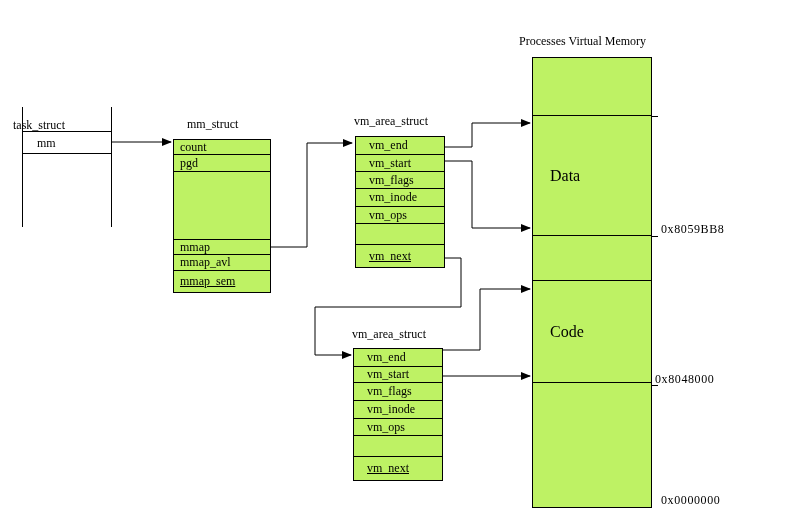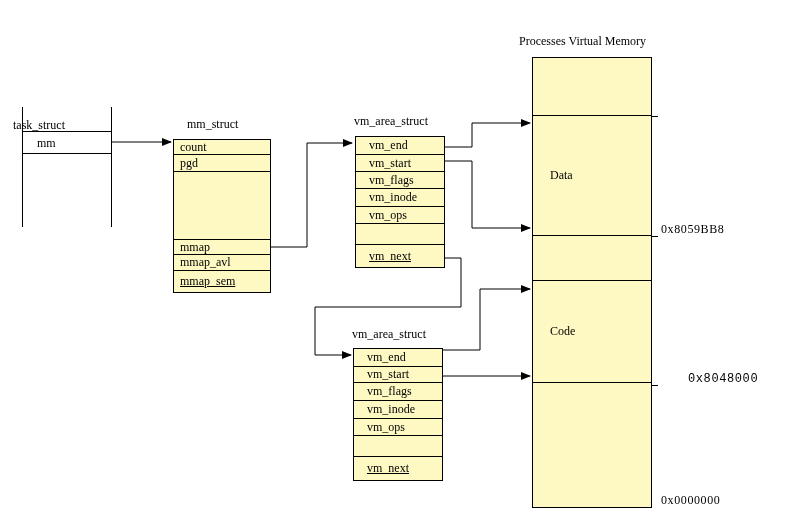--- a/index.html
+++ b/index.html
@@ -6,27 +6,27 @@
   #diagram{
     position:relative;
     width:797px;height:529px;
     background:#ffffff;
     font-family:"Liberation Serif", serif;
     color:#000;
     overflow:hidden;
   }
   .lbl{position:absolute;font-size:12px;line-height:14px;white-space:nowrap;text-align:center;}
   .addr{position:absolute;font-size:12px;letter-spacing:0.6px;white-space:nowrap;}
-  .box{position:absolute;border:1px solid #000;box-sizing:border-box;background:#fef9c3;display:flex;flex-direction:column;}
+  .box{position:absolute;border:1px solid #000;box-sizing:border-box;background:#bef264;display:flex;flex-direction:column;}
   .row{border-bottom:1px solid #000;box-sizing:border-box;display:flex;align-items:center;font-size:12px;overflow:hidden;}
   .row.last{border-bottom:none;flex:1;text-decoration:underline;}
   .row.spacer{}
   .mm .row{padding-left:6px;}
   .vm .row{padding-left:13px;}
-  .memsec{border-bottom:1px solid #000;box-sizing:border-box;display:flex;align-items:center;padding-left:17px;font-size:12px;}
+  .memsec{border-bottom:1px solid #000;box-sizing:border-box;display:flex;align-items:center;padding-left:17px;font-size:16px;}
   .memsec.last{border-bottom:none;flex:1;}
   svg{position:absolute;left:0;top:0;}
 </style>
 </head>
 <body>
 
 <div id="diagram">
 
   <svg width="797" height="529">
     <defs>
@@ -91,16 +91,16 @@
   <div class="lbl" style="left:519px;top:34px;">Processes Virtual Memory</div>
   <div class="box" style="left:532px;top:57px;width:120px;height:451px;">
     <div class="memsec" style="height:58px;"></div>
     <div class="memsec" style="height:120px;">Data</div>
     <div class="memsec" style="height:45px;"></div>
     <div class="memsec" style="height:102px;">Code</div>
     <div class="memsec last"></div>
   </div>
 
   <div class="addr" style="left:661px;top:222px;">0x8059BB8</div>
-  <div class="addr" style="left:688px;top:372px;font-family:Liberation Mono, monospace;">0x8048000</div>
+  <div class="addr" style="left:655px;top:372px;">0x8048000</div>
   <div class="addr" style="left:661px;top:493px;">0x0000000</div>
 
 </div>
 
 </body></html>

